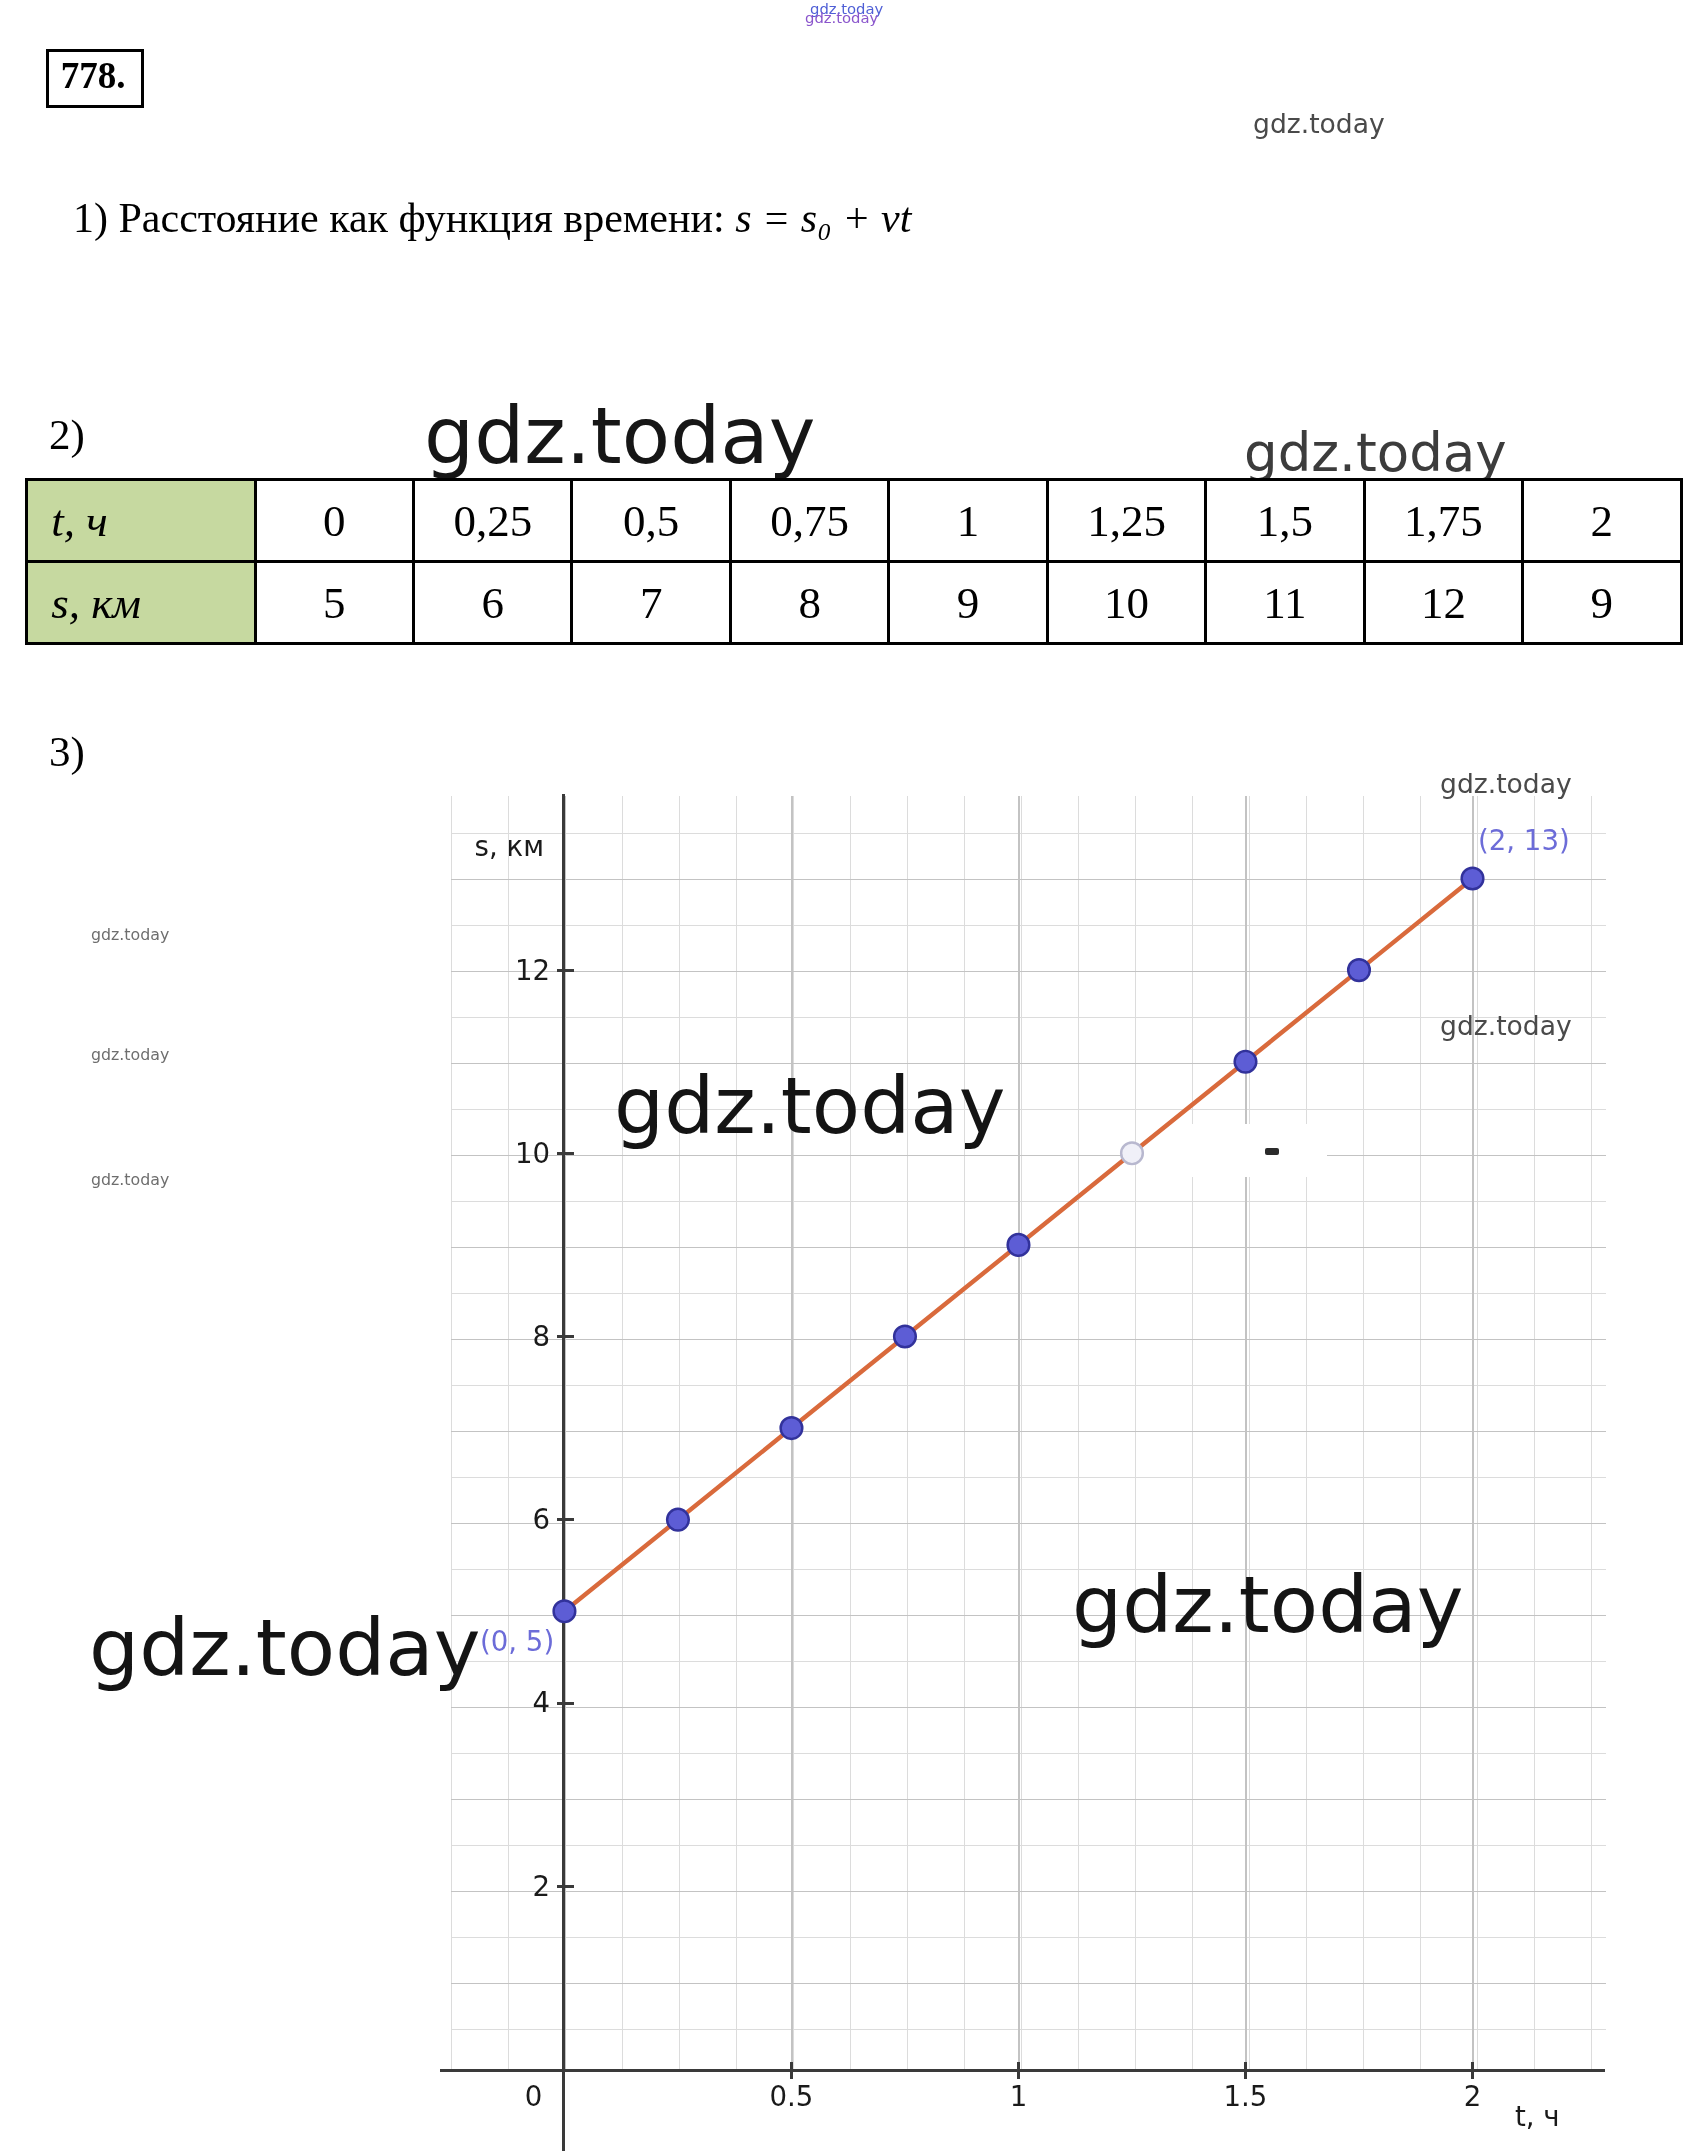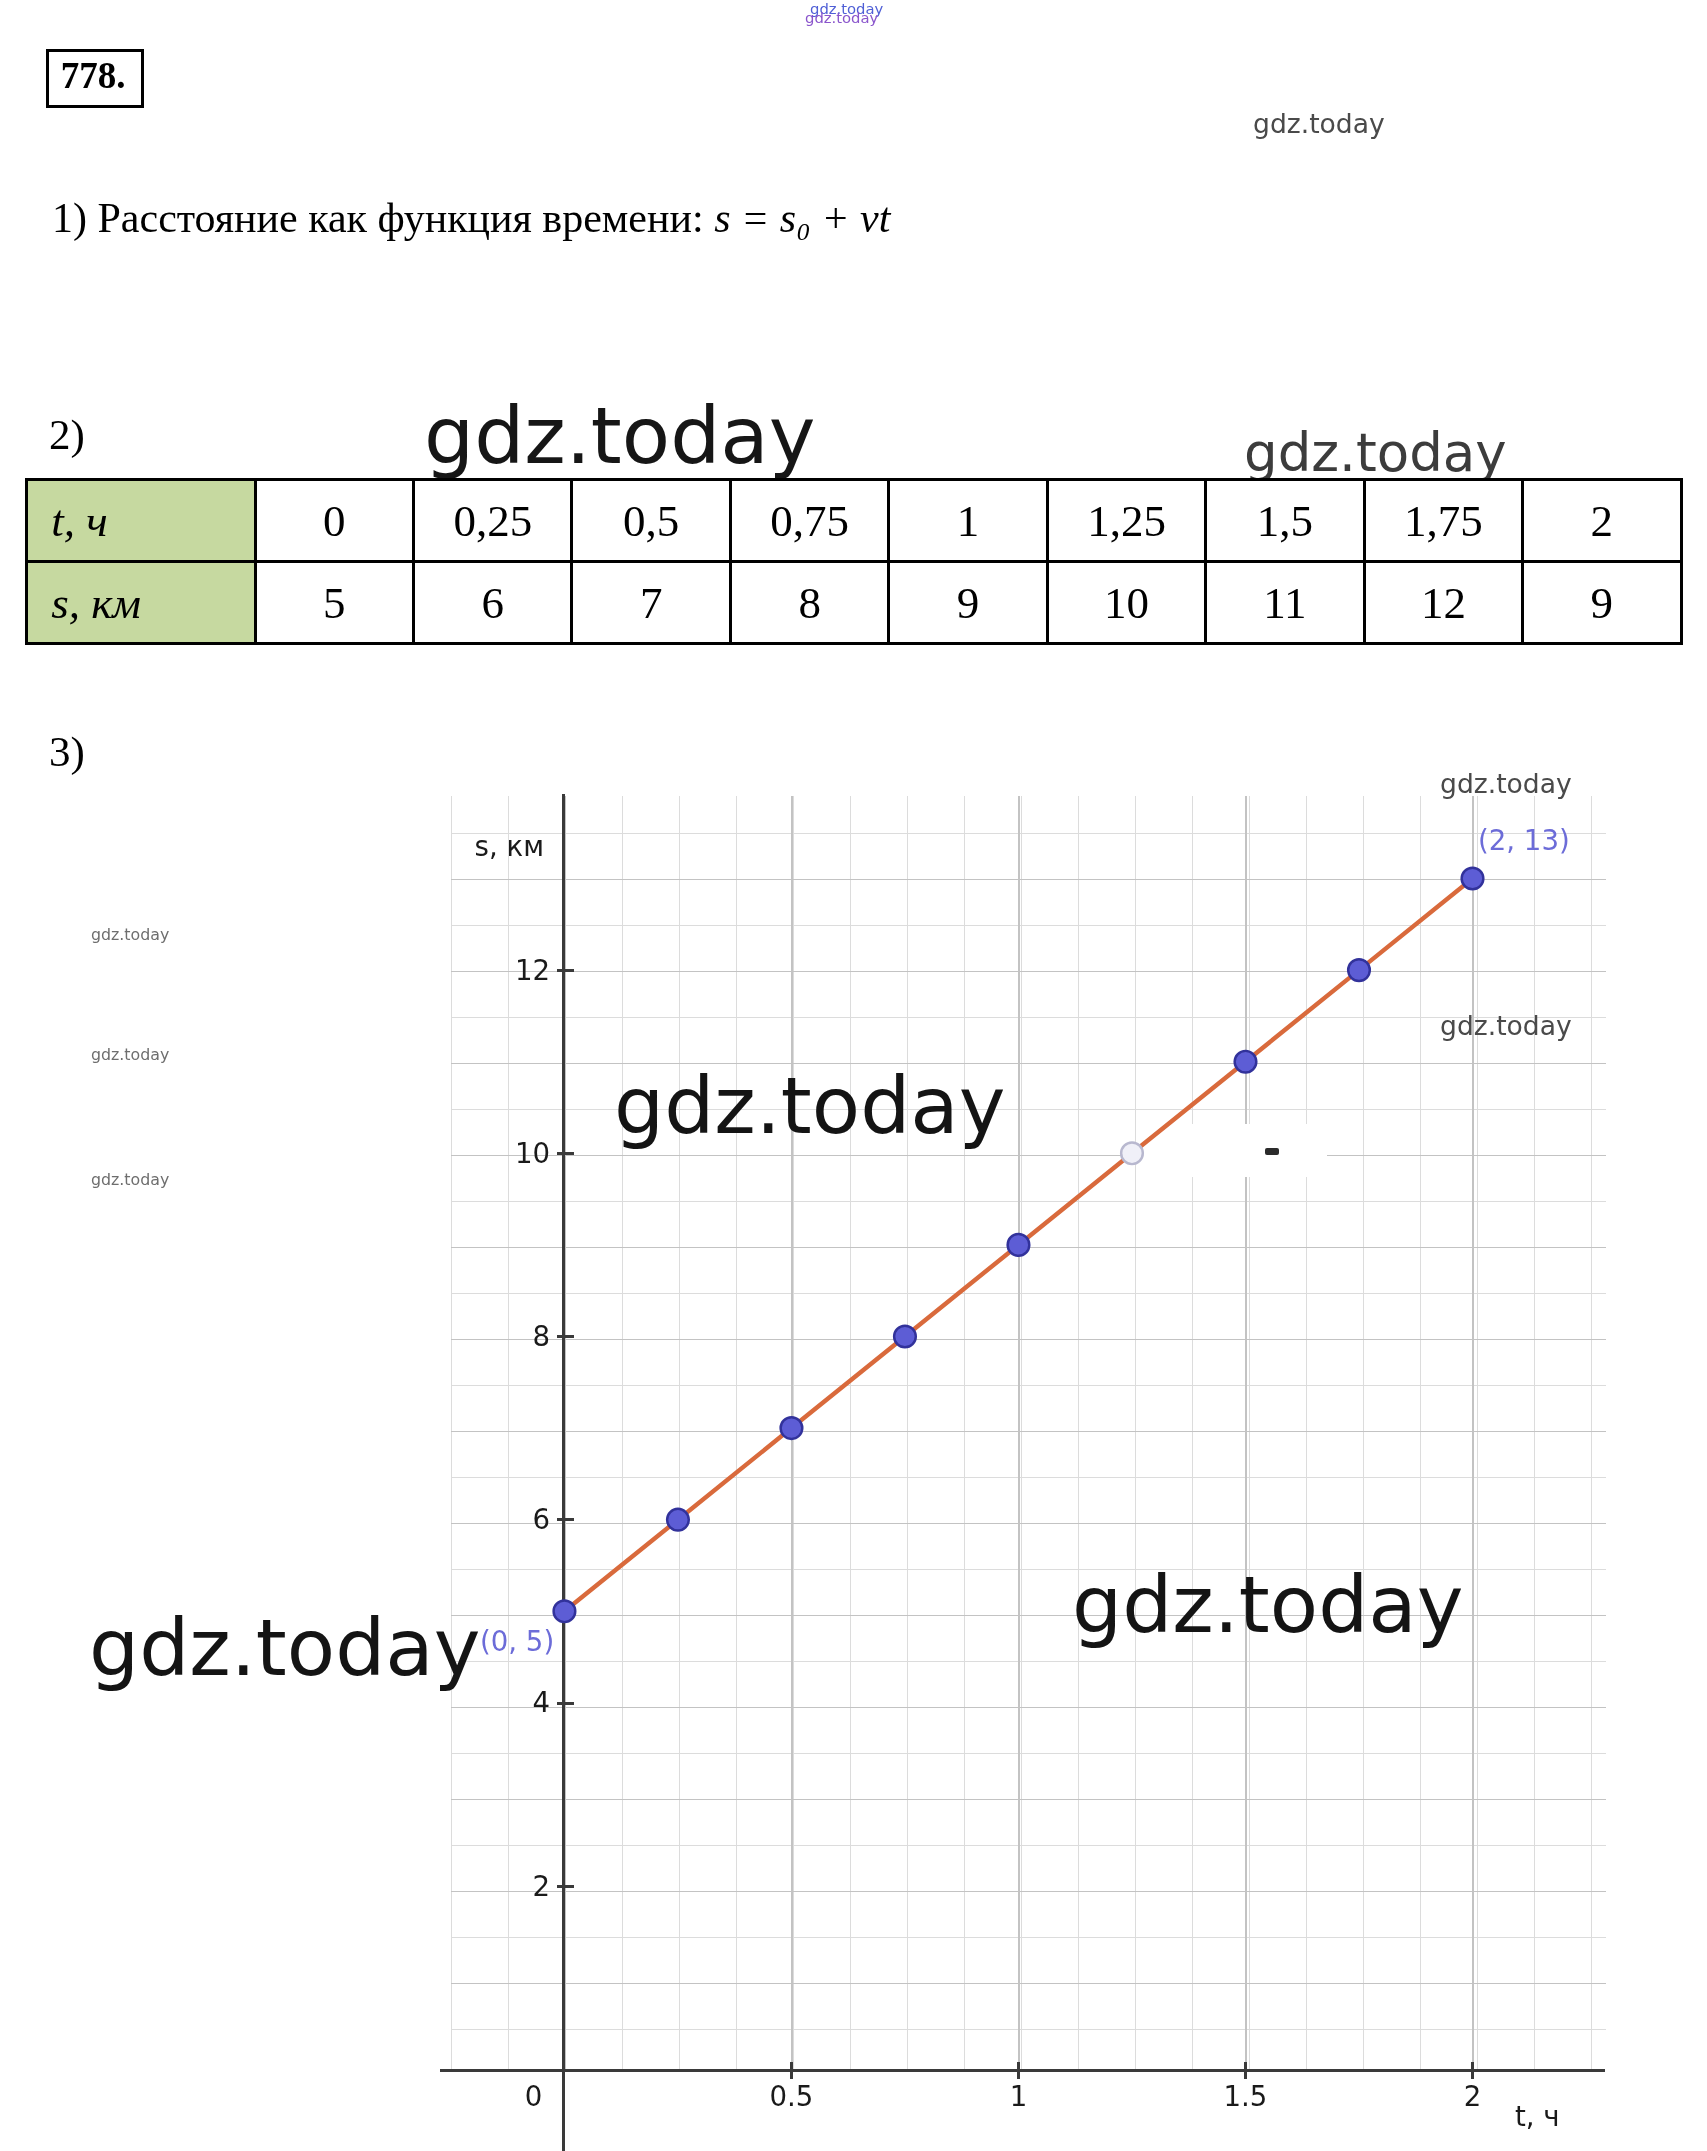--- a/index.html
+++ b/index.html
@@ -4,21 +4,21 @@
 <style>
   html,body{margin:0;padding:0;background:#fff;}
   .page{position:relative;width:1707px;height:2151px;background:#fff;overflow:hidden;
         font-family:"Liberation Serif",serif;color:#000;}
 
   
   .num-box{position:absolute;left:46px;top:49px;border:3.9px solid #000;
            padding:2px 15.8px 7.9px 11.8px;font-weight:bold;font-size:37px;z-index:6;}
 
   
-  .tline{position:absolute;font-size:42px;white-space:nowrap;z-index:6;}
+  .tline{position:absolute;font-size:42px;white-space:nowrap;z-index:6;margin-left:21px;}
   .mi{font-style:italic;}
   #line1{left:52px;top:152px;}
   #line2{left:52px;top:236px;}
   #eqline{left:0;top:317px;width:100%;text-align:center;padding-left:345px;box-sizing:border-box;}
   .sec{position:absolute;font-size:43px;z-index:6;}
   #sec2{left:49px;top:410px;}
   #sec3{left:49px;top:727px;}
 
   
   .vals{position:absolute;left:24.6px;top:478px;width:1658px;border-collapse:collapse;

